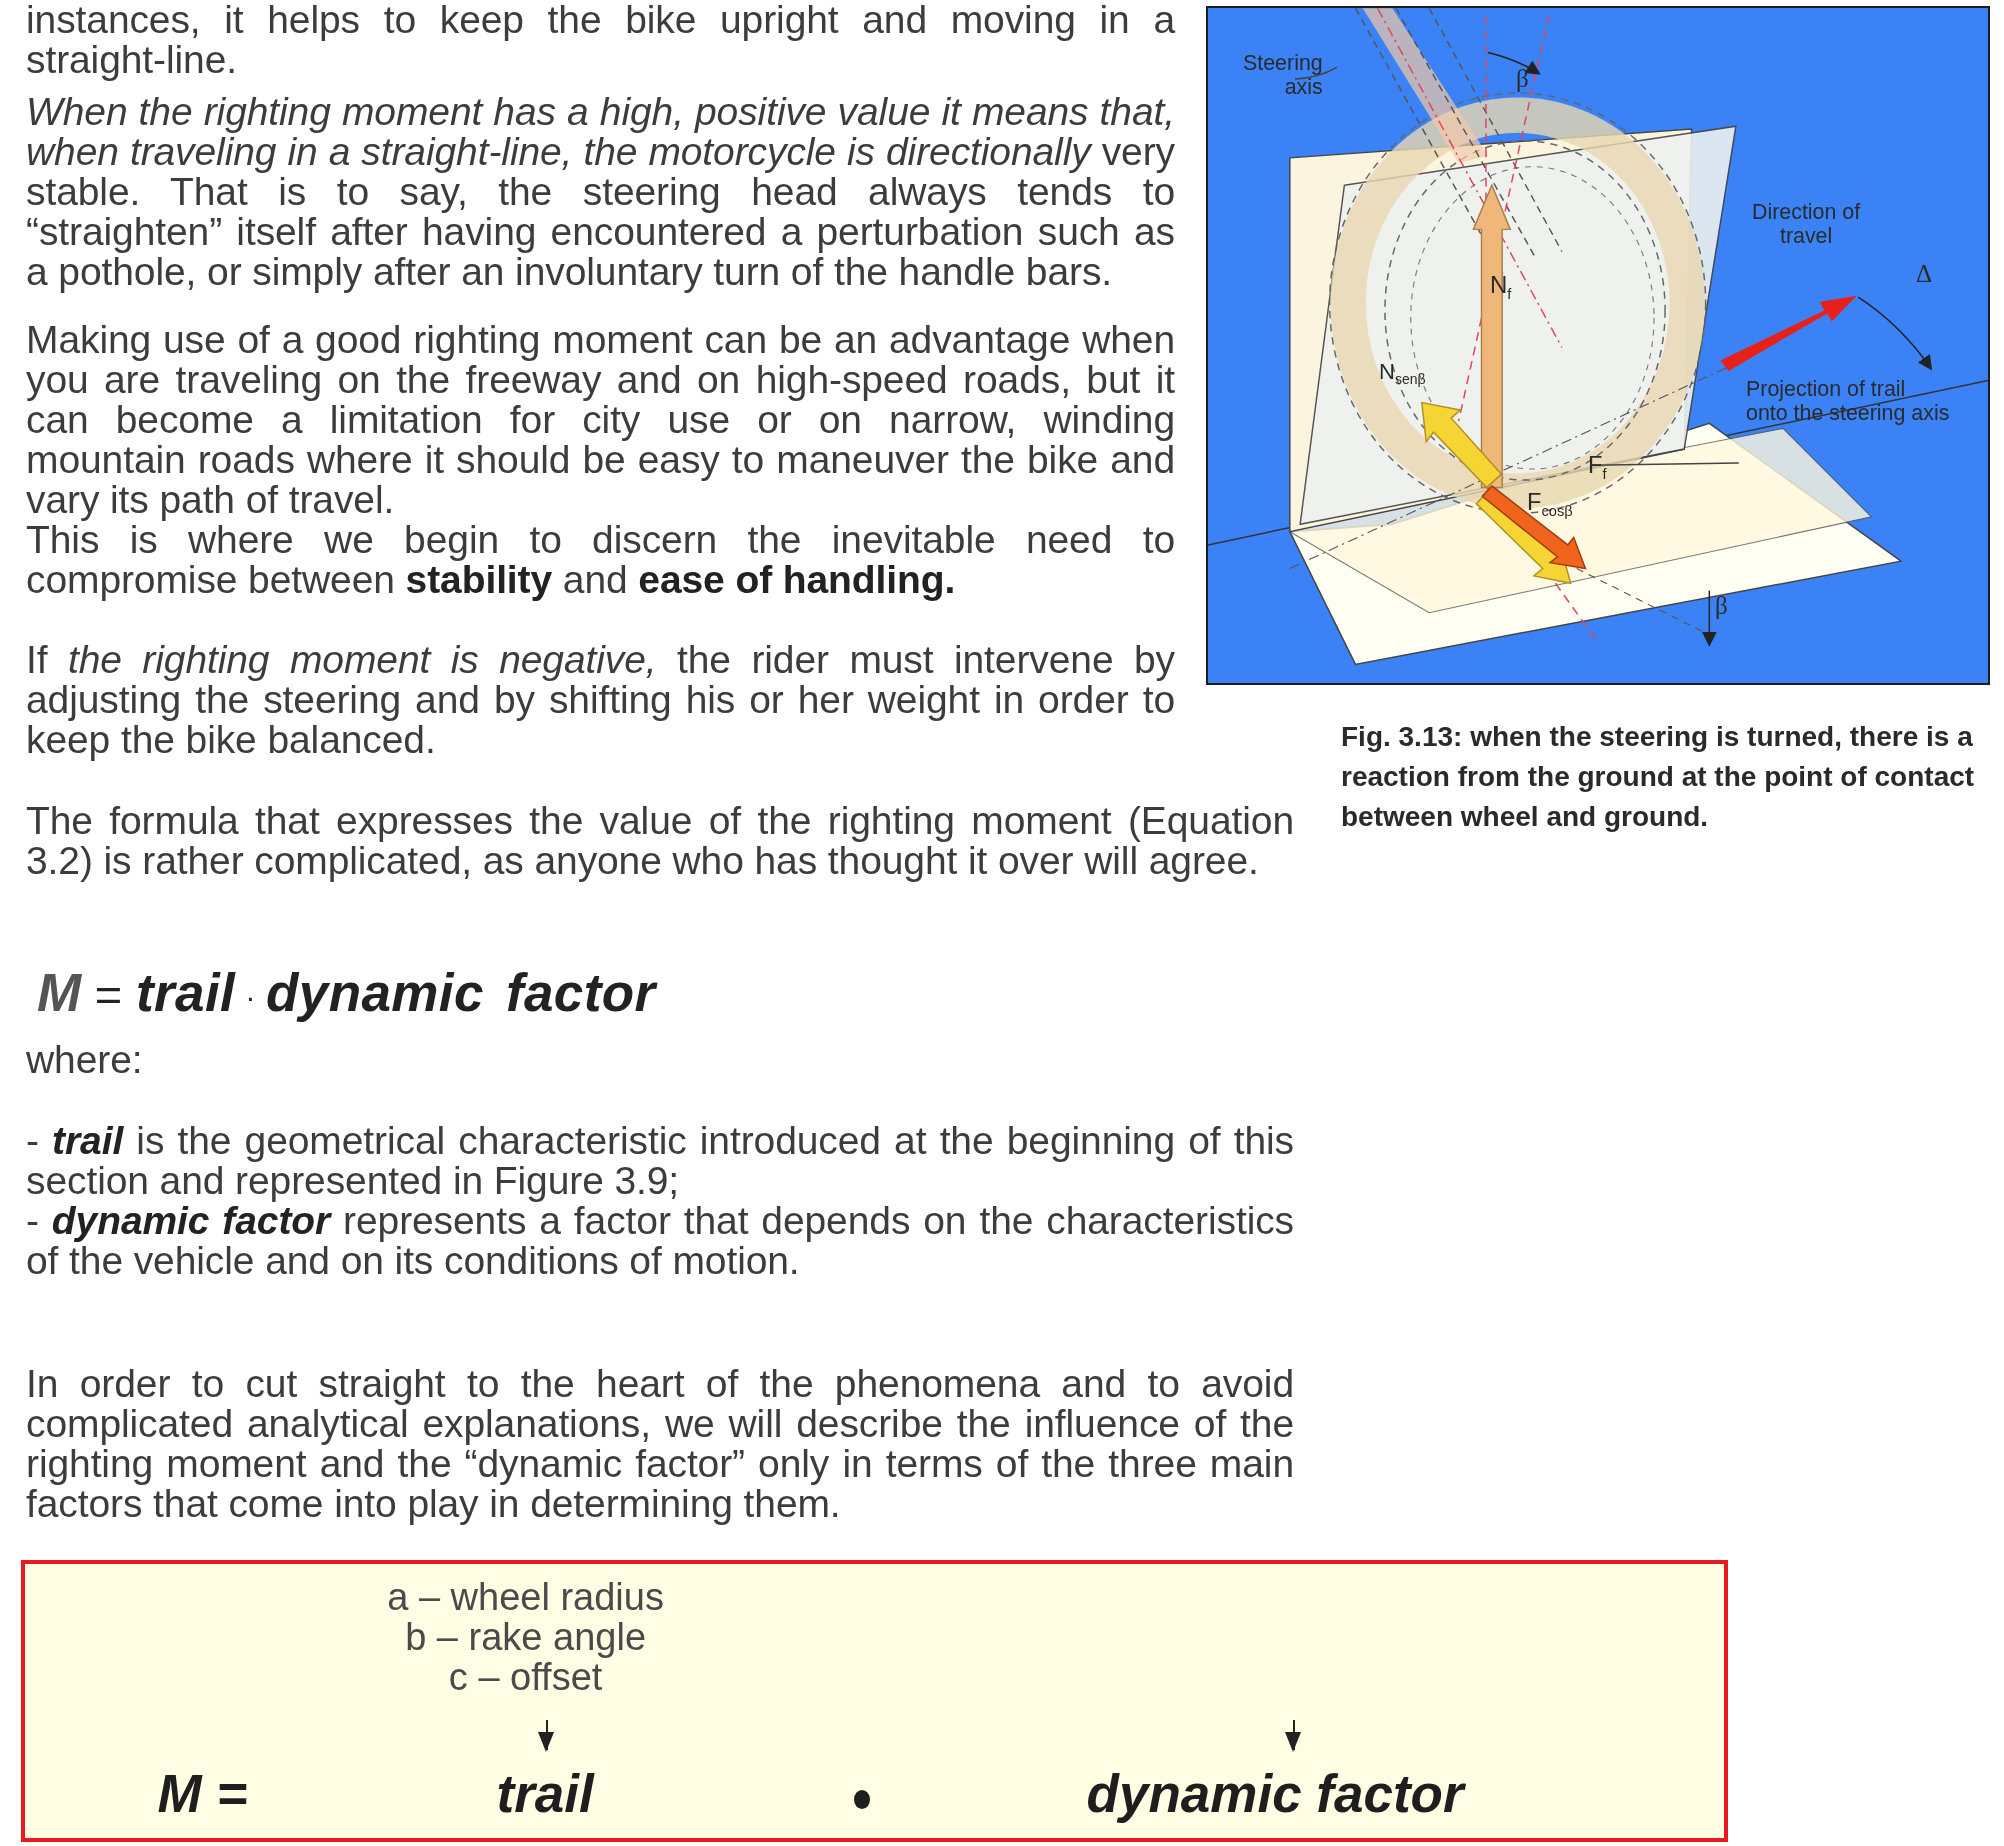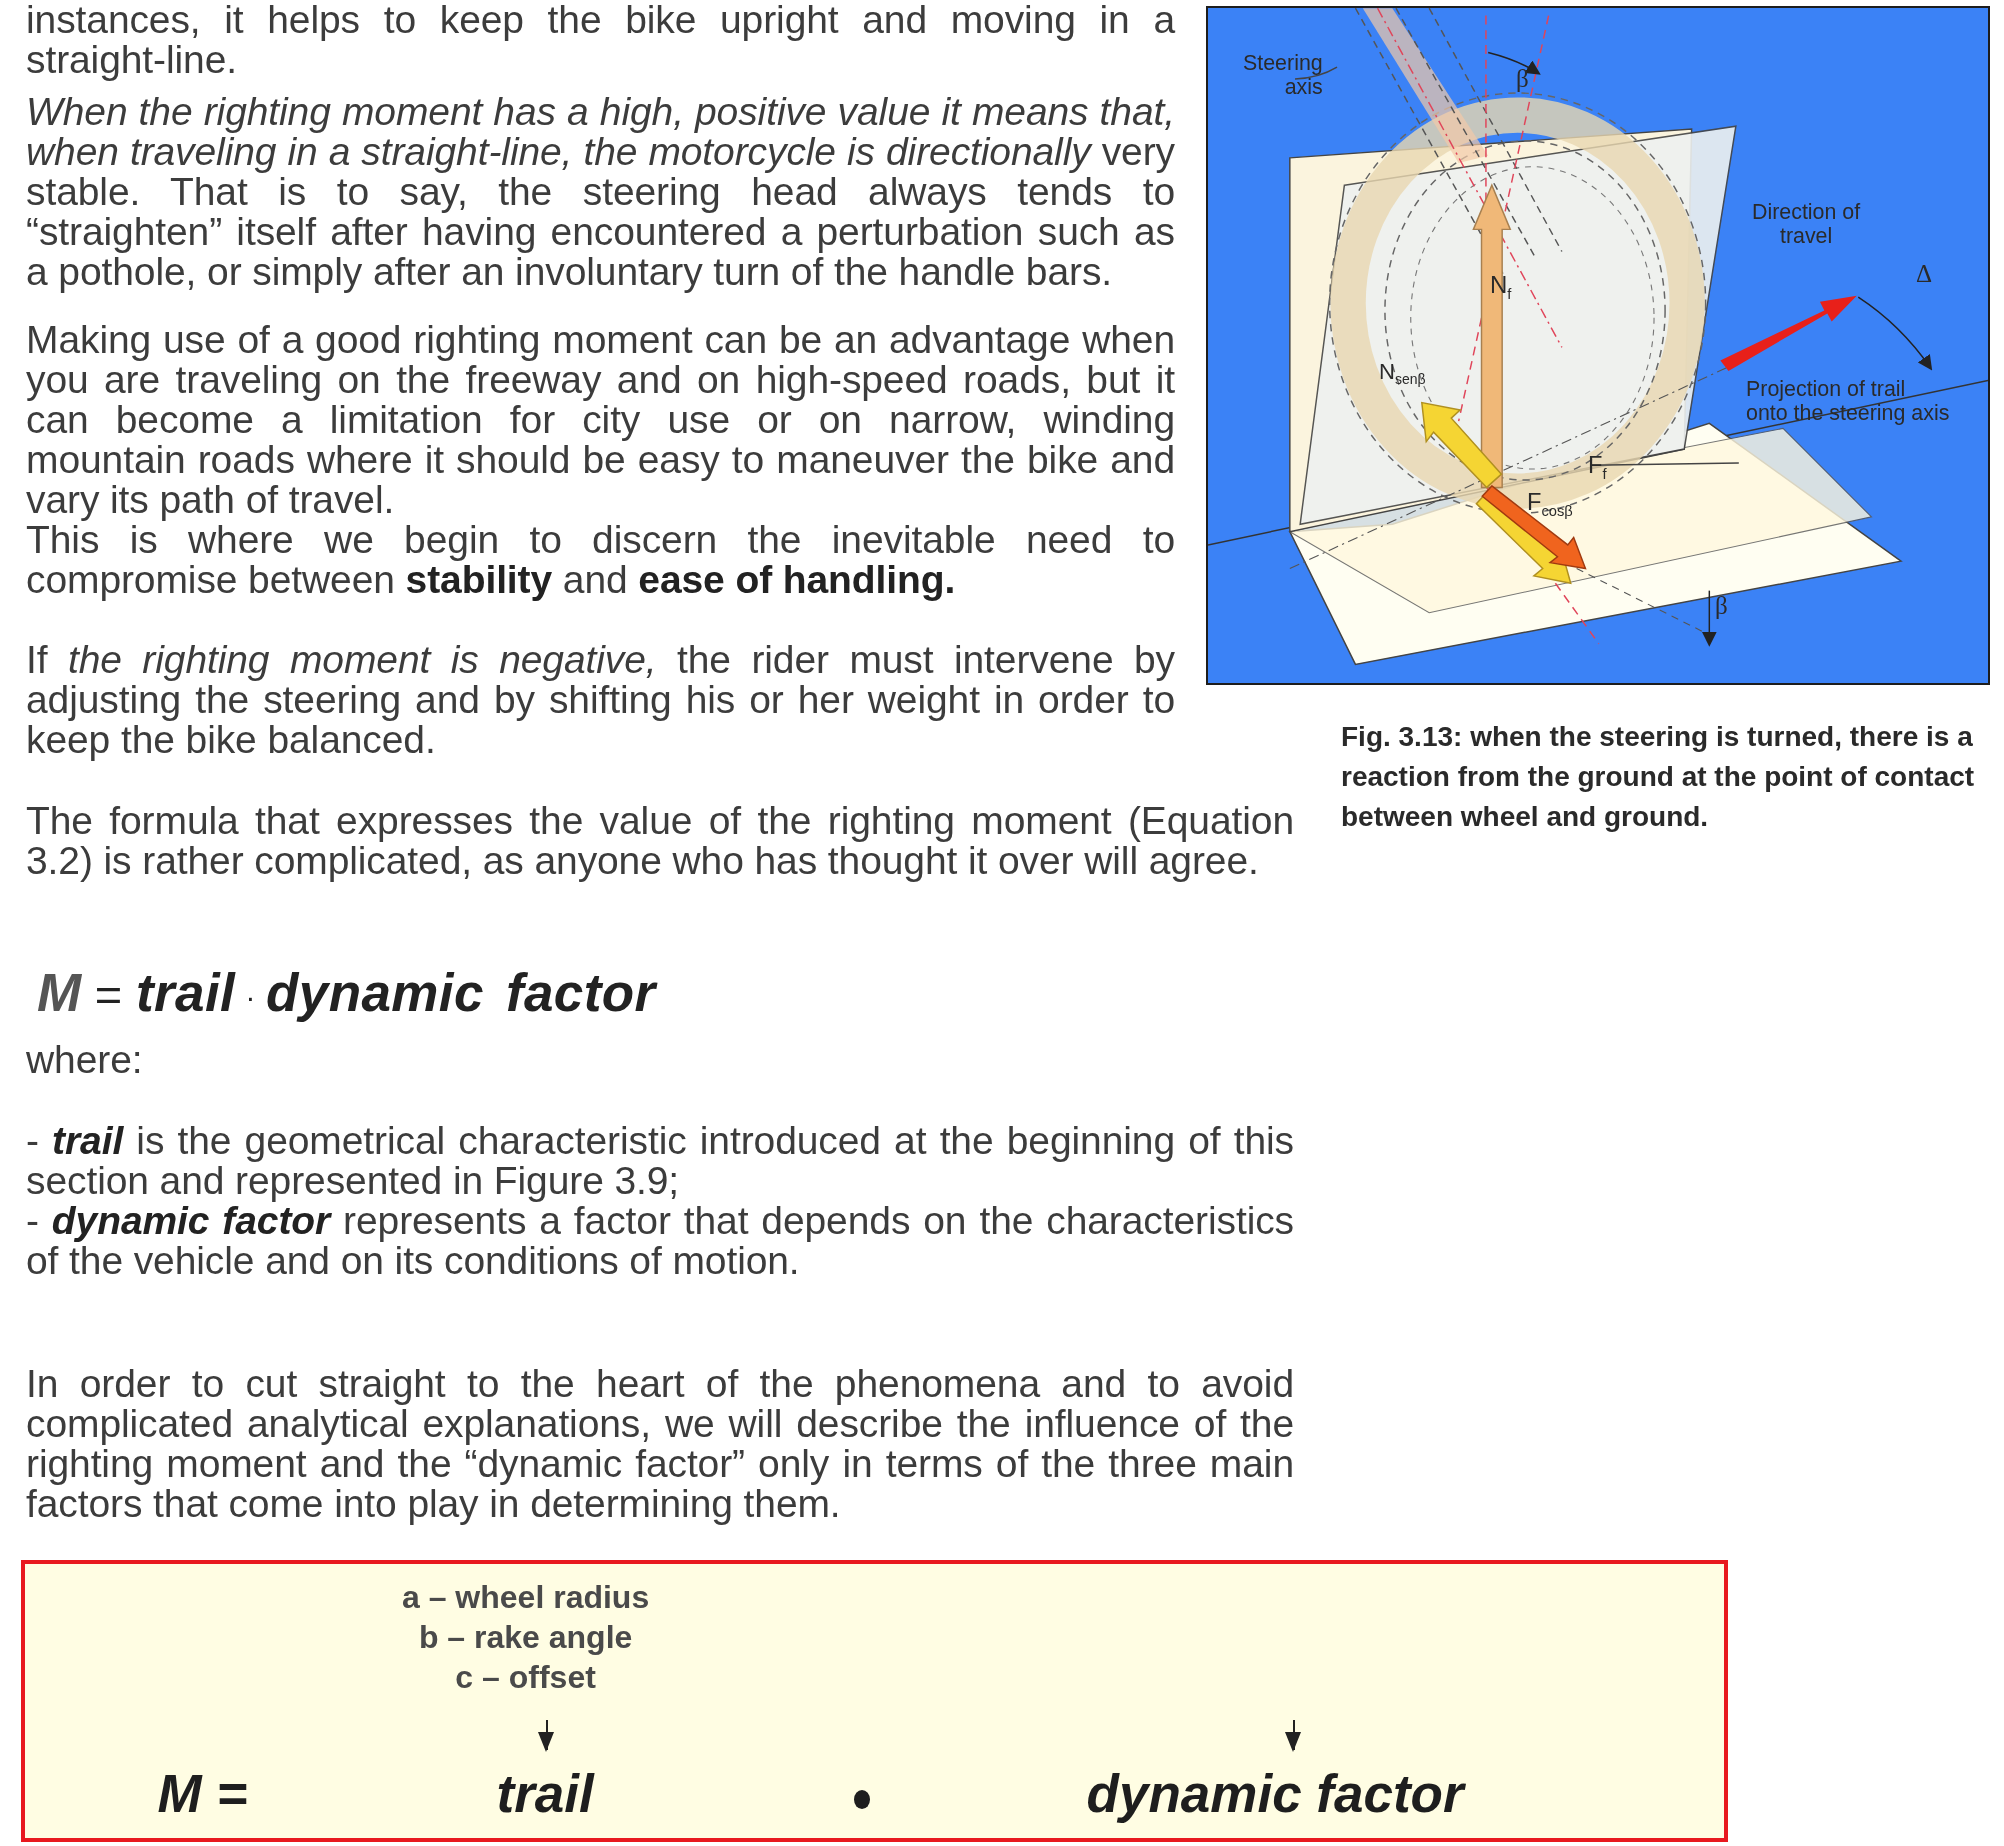--- a/index.html
+++ b/index.html
@@ -40,21 +40,21 @@
   }
   #eq-inline .m { color:#555; }
   #eq-inline .op { font-style:normal; font-weight:400; margin:0 13.3px; font-size:47px; }
   #eq-inline .dot { font-style:normal; font-weight:400; margin:0 10.3px; font-size:29.5px; vertical-align:middle; }
   #eq-inline .gap { display:inline-block; width:22px; }
 
   #formula-box {
     position:absolute; left:20.6px; top:1560px; width:1699px; height:274px;
     border:4.4px solid #e8191f; background:#fffde3;
   }
-  .fb-list { position:absolute; text-align:center; font-size:32px; line-height:40px; color:#4a4a4a; font-weight:700; white-space:nowrap; }
+  .fb-list { position:absolute; text-align:center; font-size:38px; line-height:40px; color:#4a4a4a; font-weight:400; white-space:nowrap; }
   .fb-arrow { position:absolute; width:2.9px; background:#222; }
   .fb-arrow::after { content:""; position:absolute; left:-7.4px; bottom:-2.9px; border-left:8.8px solid transparent; border-right:8.8px solid transparent; border-top:20.6px solid #222; }
   .fb-term { position:absolute; font-size:53px; font-weight:700; font-style:italic; color:#1e1e1e; white-space:nowrap; }
   .fb-dot { position:absolute; width:16px; height:19px; border-radius:50%; background:#1e1e1e; }
 </style>
 </head>
 <body>
 
 <div class="col-text narrow" style="top:0px;">
   <p><span>instances, it helps to keep the bike upright and moving in a straight-line.</span></p>

